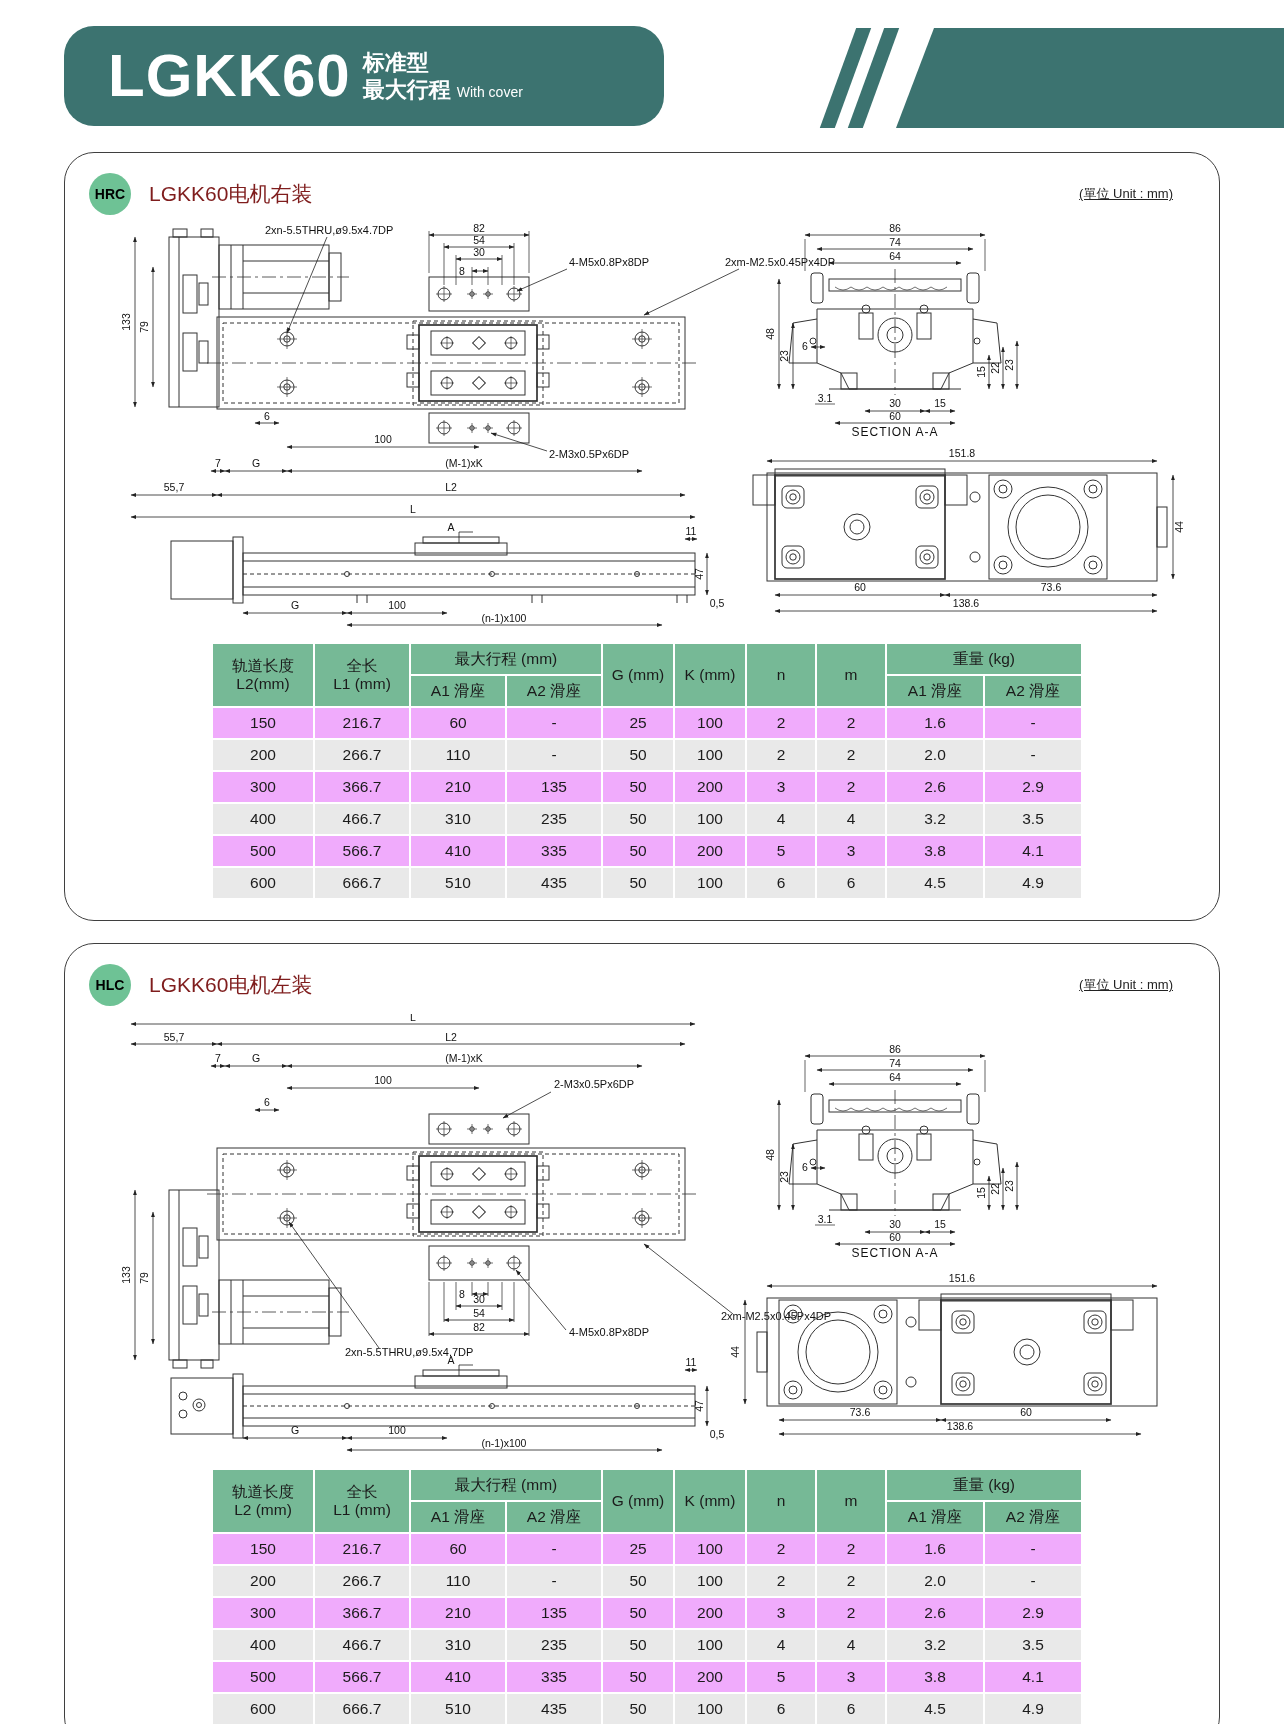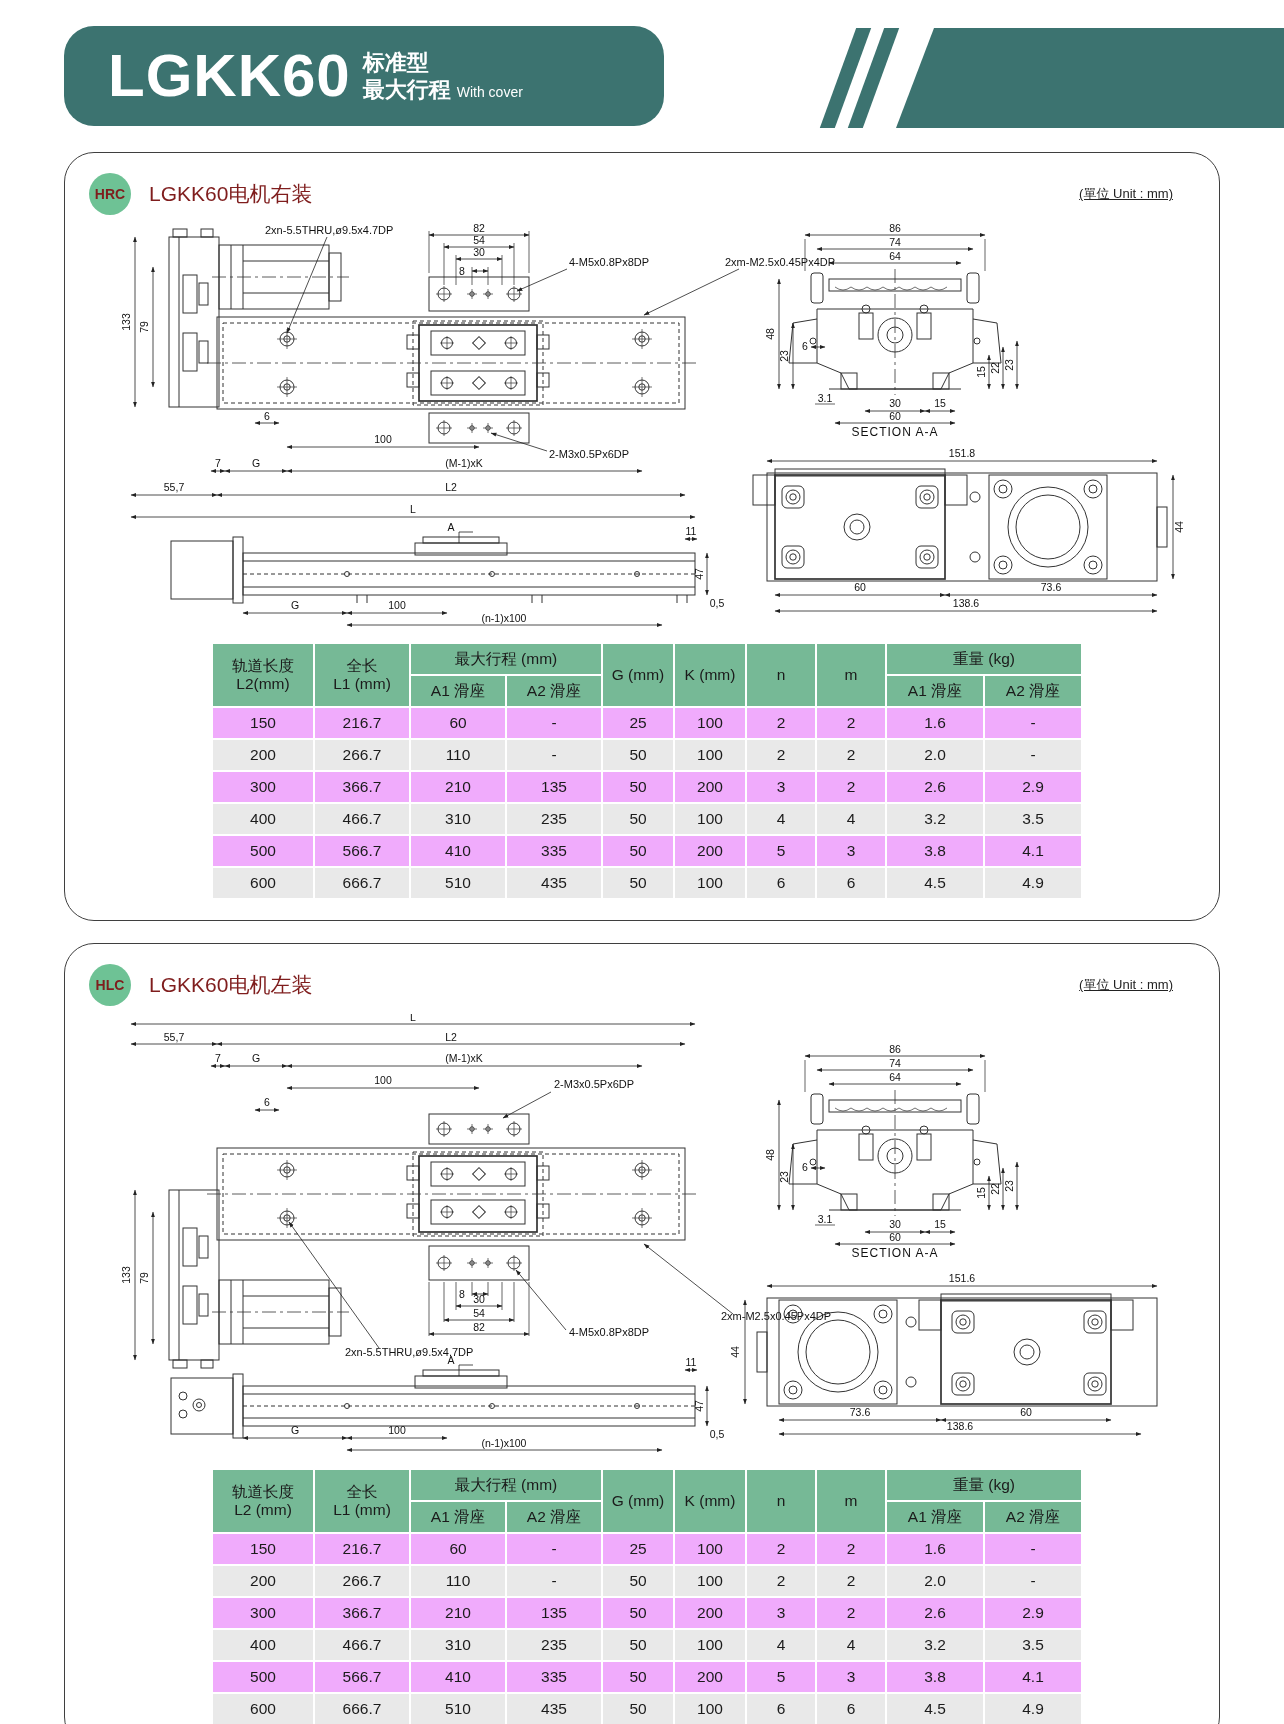--- a/index.html
+++ b/index.html
@@ -11,21 +11,21 @@
   .banner-sub{color:#fff;margin-left:12px;line-height:1.25;}
   .banner-sub .l1{font-size:22px;font-weight:700;}
   .banner-sub .l2{font-size:22px;font-weight:700;}
   .banner-sub .en{font-size:14px;font-weight:400;margin-left:6px;}
   .stripe{position:absolute;top:2px;height:100px;width:15px;background:#3c7370;transform:skewX(-20deg);}
   .s1{left:838px;} .s2{left:866px;}
   .banner-right{position:absolute;left:896px;top:2px;right:0;height:100px;background:#3c7370;clip-path:polygon(38px 0,100% 0,100% 100%,0 100%);}
   
   .panel{border:1.4px solid #3f3f3f;border-radius:30px;margin:22px 64px 0 64px;padding:18px 24px 20px 24px;position:relative;}
   .panel-head{display:flex;align-items:center;height:46px;}
-  .badge{width:42px;height:42px;border-radius:50%;background:#6ec295;color:#7f1d1d;font-size:14px;font-weight:700;display:flex;align-items:center;justify-content:center;}
+  .badge{width:42px;height:42px;border-radius:50%;background:#6ec295;color:#000000;font-size:14px;font-weight:700;display:flex;align-items:center;justify-content:center;}
   .panel-title{font-size:21px;font-weight:500;color:#7f1d1d;margin-left:18px;}
   .unit-note{position:absolute;right:46px;top:32px;font-size:13px;color:#222;text-decoration:underline;}
   
   .drawing{display:block;margin:6px 0 0 28px;}
   .ln line,.ln rect,.ln circle,.ln path,.ln polyline,.ln polygon{stroke:#333;fill:none;stroke-width:1;}
   .th{stroke-width:1.7 !important;}
   .dash{stroke-dasharray:4 3;}
   .cl{stroke-dasharray:14 4 3 4;stroke-width:.8 !important;}
   .fine{stroke-width:.7 !important;}
   .dm{stroke:#222;stroke-width:.8;fill:none;}

